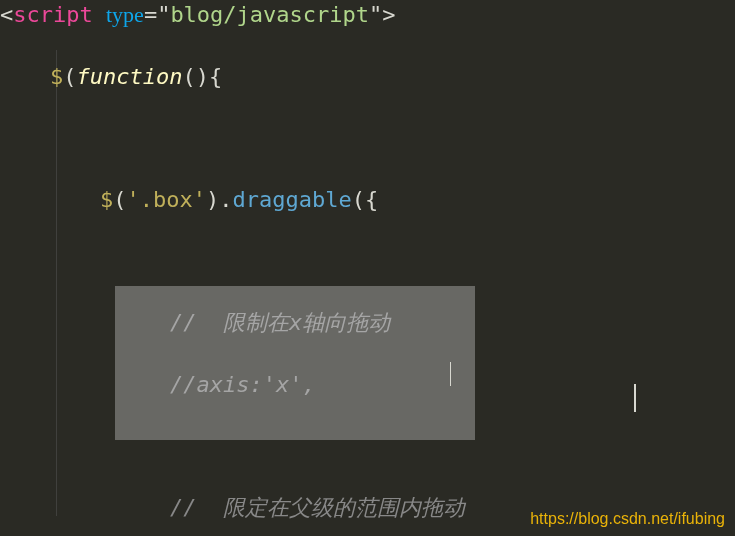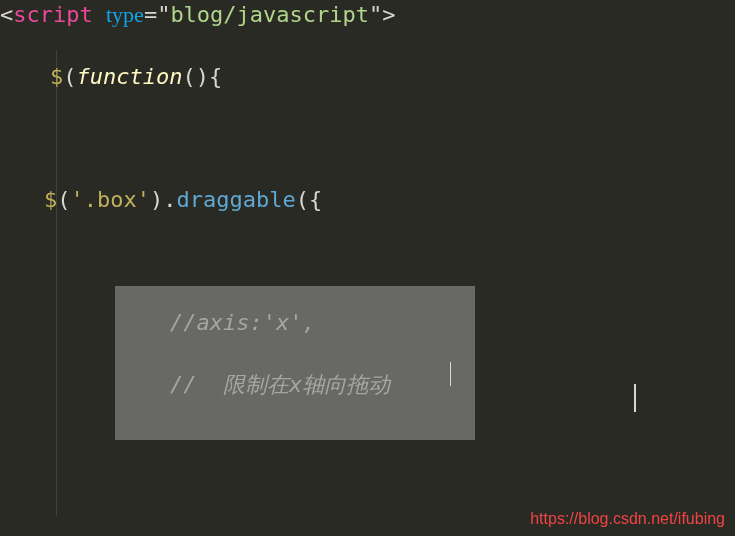--- a/index.html
+++ b/index.html
@@ -2,55 +2,56 @@
 <html><head>
 <meta charset="utf-8">
 <style>
   html,body{margin:0;padding:0;width:735px;height:536px;overflow:hidden;
     background:#2a2a24;font-family:Consolas,Menlo,Monaco,monospace;font-size:22px;
     line-height:1.4;color:#ccc;}
   .editor{position:relative;width:735px;height:536px;}
   pre{margin:0;padding:0;white-space:pre;}
   .ln{display:block;}
   .i1{padding-left:50px;}
-  .i2{padding-left:44px;}
+  .i2{padding-left:100px;}
   .i3{padding-left:170px;}
   .guide{position:absolute;top:50px;bottom:20px;left:56px;width:1px;background:#555;opacity:.5;}
   .punct{color:#d8d8d0;}
   .tag{color:#ec4899;}
   .attr{color:#0ea5e9;font-family:Liberation Serif, serif;}
   .val{color:#b0d68b;}
   .jq{color:#c0b05a;}
   .fn{color:#fef9c3;font-style:italic;}
   .method{color:#5fa8d3;}
   .str{color:#c0b05a;}
   .cmt{color:#888;font-style:italic;}
   .box-drag{position:absolute;left:115px;top:286px;width:360px;height:154px;
     background:rgba(220,220,220,0.35);z-index:2;pointer-events:auto;}
   .caret{position:absolute;left:634px;top:384px;width:2px;height:28px;
     background:#d8d8d0;z-index:3;}
   .caret2{position:absolute;left:450px;top:362px;width:1px;height:24px;
     background:#d8d8d0;z-index:3;}
-  .watermark{position:absolute;right:10px;bottom:6px;color:#ef4444;
+  .watermark{position:absolute;right:10px;bottom:6px;color:#eab308;
     font-family:Arial,sans-serif;font-size:16px;z-index:4;}
   .code-layer{position:relative;z-index:1;padding-top:0;}
 </style>
 </head>
 <body>
 <div class="editor">
   <div class="guide"></div>
   <div class="code-layer">
     <pre><span class="ln"><span class="punct">&lt;</span><span class="tag">script</span> <span class="attr">type</span><span class="punct">=</span><span class="punct">"</span><span class="val">blog/javascript</span><span class="punct">"</span><span class="punct">&gt;</span></span>
 <span class="ln i1"><span class="jq">$</span><span class="punct">(</span><span class="fn">function</span><span class="punct">(){</span></span>
 <span class="ln"> </span>
 <span class="ln i2"><span class="jq">$</span><span class="punct">(</span><span class="str">'.box'</span><span class="punct">).</span><span class="method">draggable</span><span class="punct">({</span></span>
 <span class="ln"> </span>
+<span class="ln i3"><span class="cmt">//  限制在x轴向拖动</span></span>
 <span class="ln i3"><span class="cmt">//axis:'x',</span></span>
-<span class="ln i3"><span class="cmt">//  限制在x轴向拖动</span></span>
 <span class="ln"> </span>
+<span class="ln i3"><span class="cmt">//  限定在父级的范围内拖动</span></span>
 
 
 
 
 
 
 
 
 </pre>
   </div>

